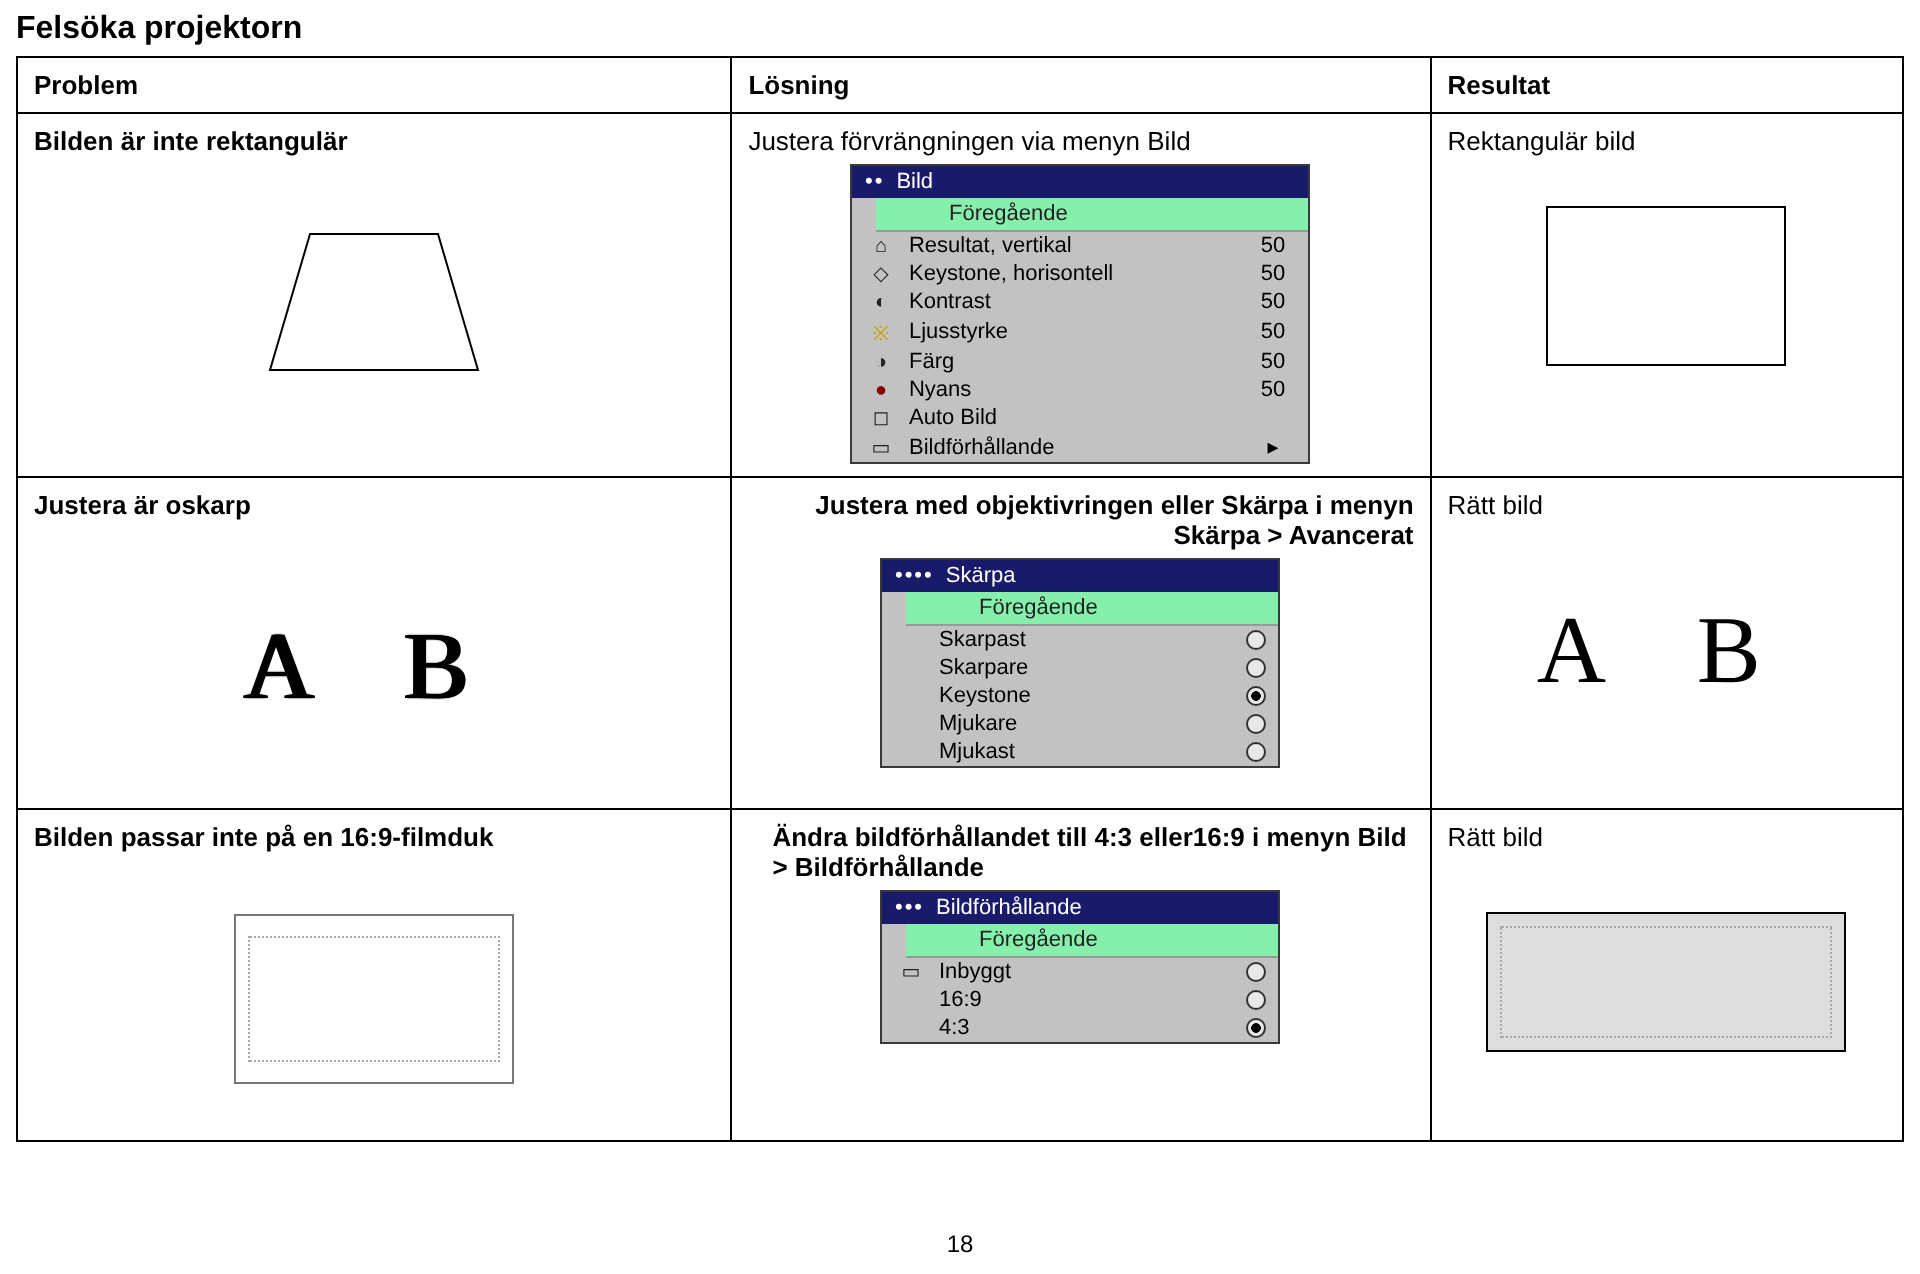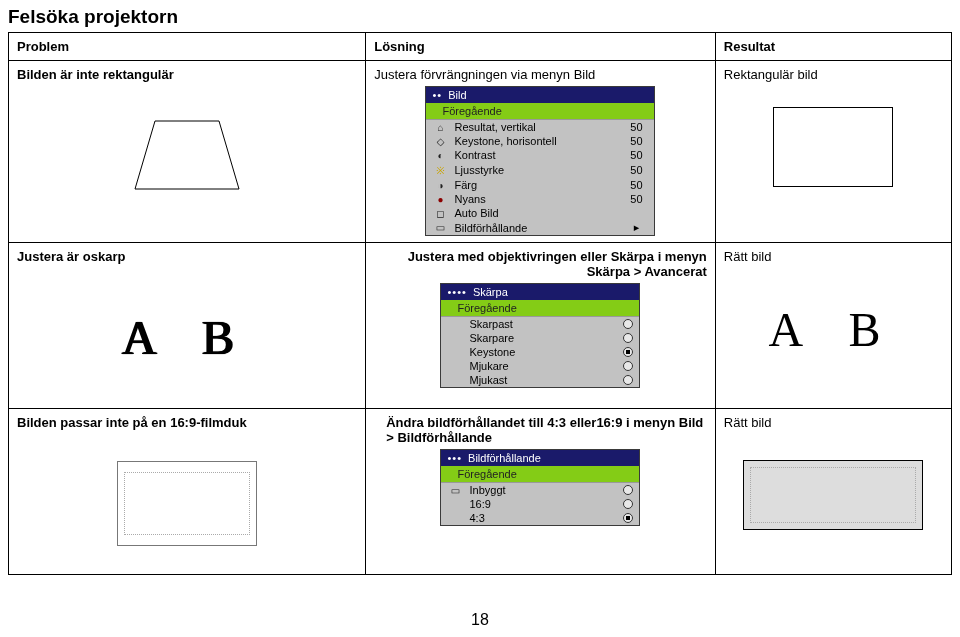--- a/index.html
+++ b/index.html
@@ -1,45 +1,45 @@
 <!DOCTYPE html>
 <html><head>
 <meta charset="utf-8">
 <style>
   * { box-sizing: border-box; margin: 0; padding: 0; }
   body { font-family: Helvetica, Arial, sans-serif; font-size: 13px; width: 960px; height: 637px; background: #fff; color: #000; position: relative; }
-  .page-title { font-weight: bold; font-size: 19px; padding: 6px 8px 4px; }
+  .page-title { font-weight: bold; font-size: 16px; padding: 6px 8px 4px; }
   table.grid { border-collapse: collapse; width: 944px; margin: 0 8px; }
   table.grid td { border: 1px solid #000; vertical-align: top; padding: 6px 8px; }
   .col1 { width: 397px; }
   .col2 { width: 370px; }
   .col3 { width: 244px; }
   .hdr { font-weight: bold; }
   .subhdr { font-weight: bold; margin-bottom: 8px; }
   .illus-wrap { display: flex; align-items: center; justify-content: center; height: 130px; }
   .rect-box { width: 120px; height: 80px; border: 1px solid #000; background: #fff; }
   .stack-rect { width: 140px; height: 85px; border: 1px solid #777; position: relative; background: #fff; }
   .stack-rect .inner { position:absolute; inset: 10px 6px; border: 1px dotted #aaa; }
   .wide-rect { width: 180px; height: 70px; border: 1px solid #000; background: #ddd; position: relative; }
   .wide-rect .inner { position:absolute; inset:6px; border:1px dotted #aaa; background:#ddd; }
   .ab-blur { font: 48px Georgia, serif; letter-spacing: 18px; text-shadow: 0 0 1px #000, 1px 0 0 #000, -1px 0 0 #000; font-weight: 500; }
   .ab-sharp { font: 48px Georgia, serif; letter-spacing: 18px; font-weight: 400; }
   
   .menu { width: 230px; border: 1px solid #3a3a3a; background: #c2c2c2; font: 11px Arial, sans-serif; margin: 4px auto 0; }
   .menu.small { width: 200px; }
   .menu .titlebar { background: #1a1a6a; color: #fff; padding: 2px 6px; display:flex; align-items:center; gap:6px; }
-  .menu .subtitle { background: #84cc16; padding: 2px 6px 2px 16px; border-bottom: 1px solid #999; color:#222; }
+  .menu .subtitle { background: #86efac; padding: 2px 6px 2px 36px; border-bottom: 1px solid #999; color:#222;margin-left:12px; }
   .menu .row { display:flex; align-items:center; padding: 1px 6px; gap:6px; }
   .menu .row .ic { width: 16px; text-align:center; font-size: 10px; color:#222; }
   .menu .row .lbl { flex:1; }
   .menu .row .val { width: 24px; text-align:center; }
   .menu .row .radio { width: 10px; height:10px; border-radius:50%; border:1px solid #333; background:#e8e8e8; }
   .menu .row .radio.sel { background: radial-gradient(#000 0 40%, #e8e8e8 45%); }
   .dots { letter-spacing: 1px; }
-  .pagenum { position: absolute; bottom: 8px; left: 0; right: 0; text-align: center; font-size: 16px; }
+  .pagenum { position: absolute; bottom: 8px; left: 0; right: 0; text-align: center; font-size: 12px; }
 </style>
 </head>
 <body>
 
 <div class="page-title">Felsöka projektorn</div>
 
 <table class="grid">
 
   <tbody>
       <tr>

